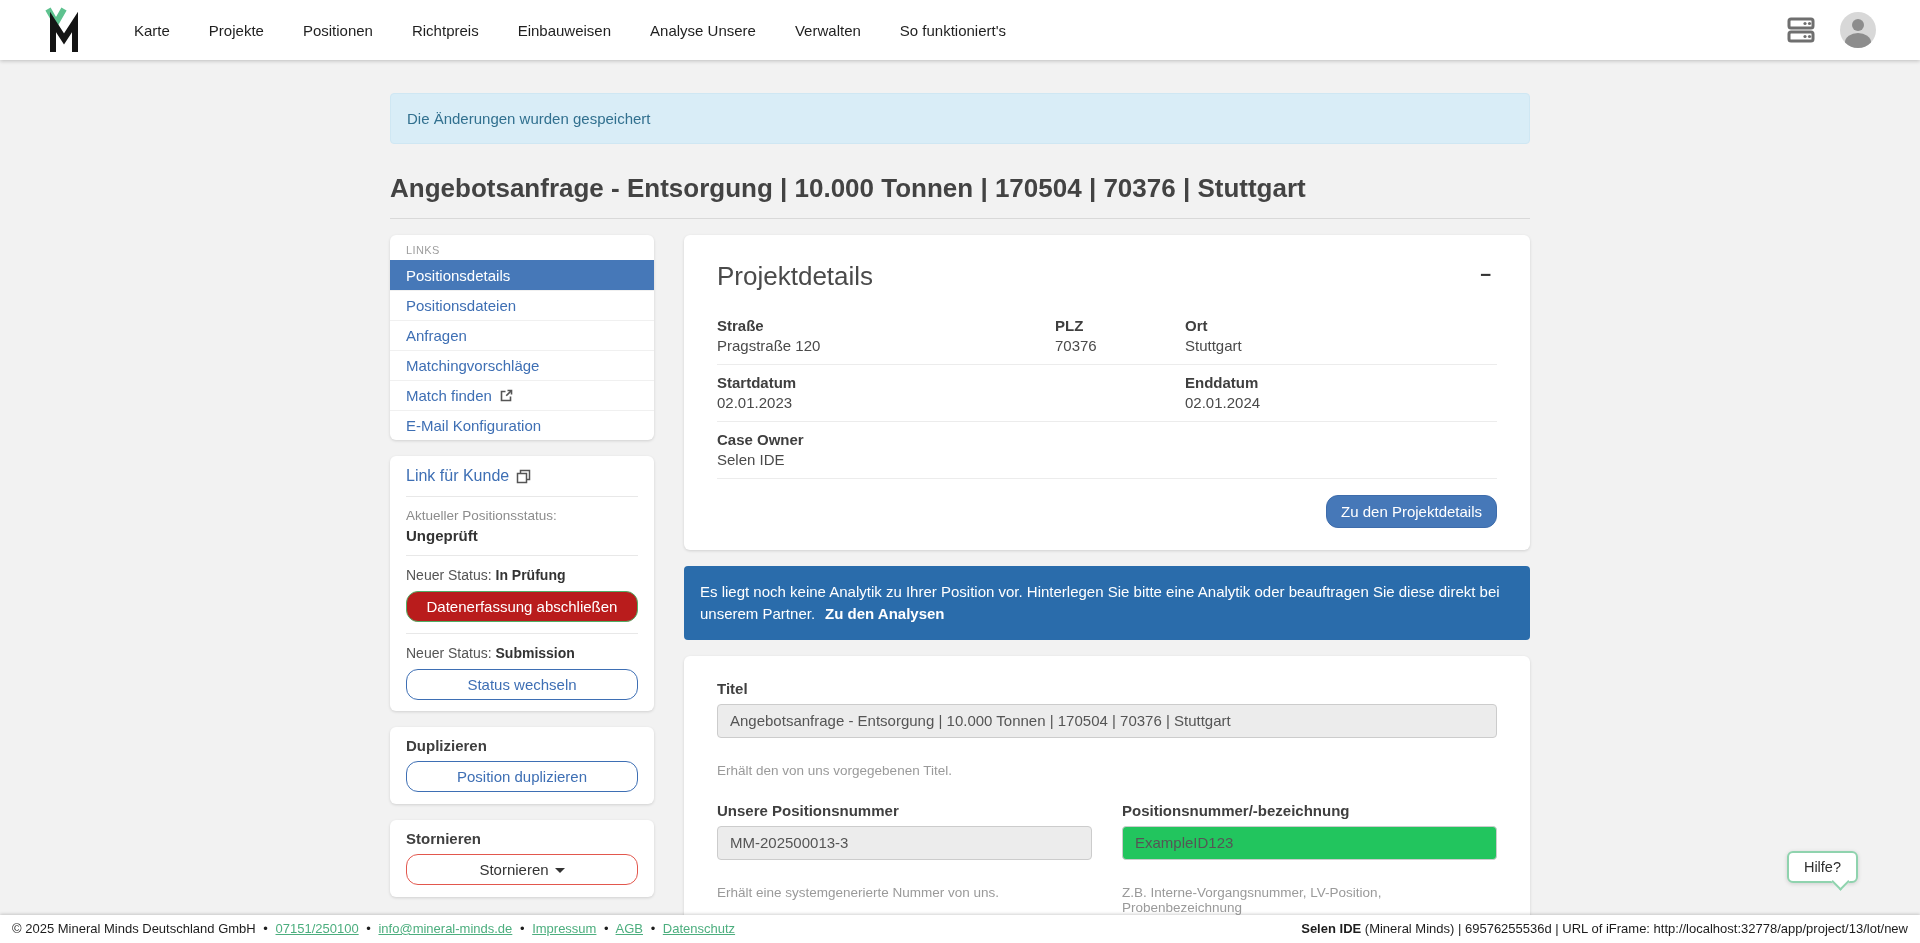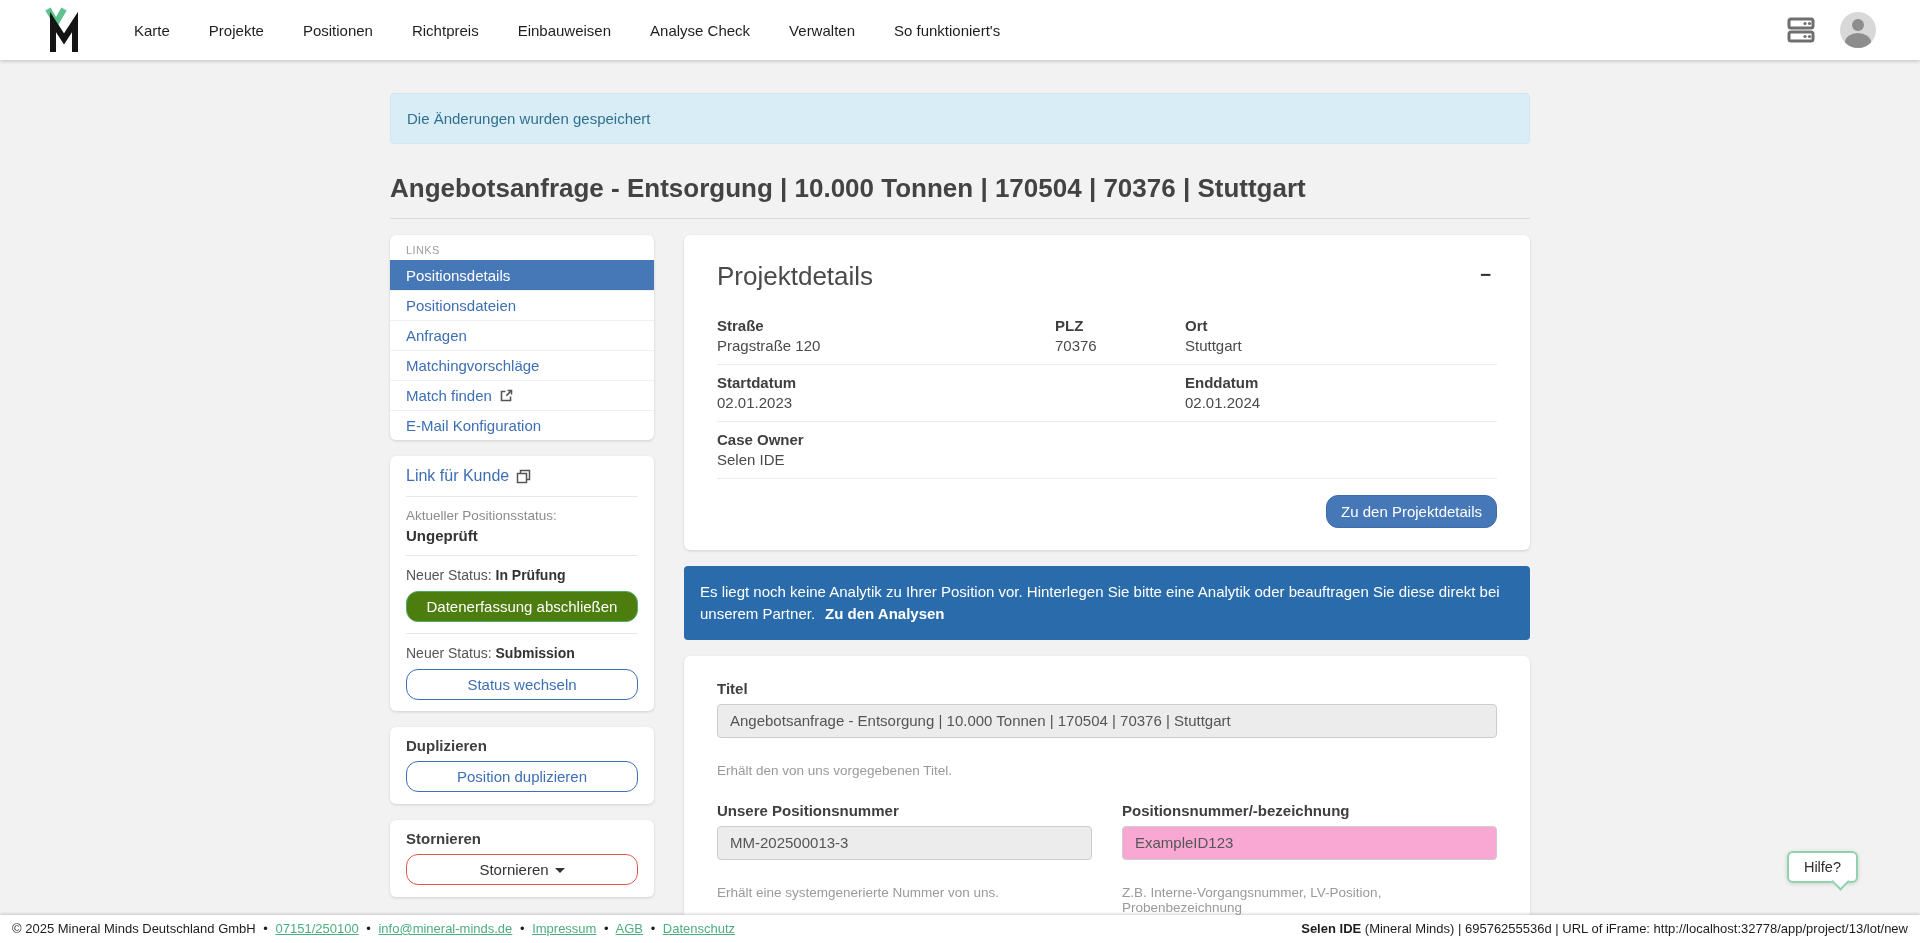--- a/index.html
+++ b/index.html
@@ -54,21 +54,21 @@
   .status-panel { padding:0 16px; }
   .status-row { padding:11px 0; border-bottom:1px solid #e8e8e8; }
   .status-row:last-child { border-bottom:none; }
   .kunde-link { font-size:16px; color:#3e6fb4; text-decoration:none; cursor:pointer; display:inline-flex; align-items:center; gap:7px; }
   .muted-label { font-size:13.5px; color:#8c8c8c; }
   .status-strong { font-size:15px; font-weight:700; color:#333; margin-top:4px; }
   .new-status { font-size:14px; color:#555; margin-bottom:8px; }
   .new-status b { color:#333; }
   .btn { display:block; width:100%; text-align:center; border-radius:12px; font-size:15px;
          font-family:"Liberation Sans",sans-serif; cursor:pointer; padding:6px 10px; }
-  .btn-green { background:#4d7c0f; border:1px solid #4fae65; color:#fff; }
+  .btn-green { background:#b91c1c; border:1px solid #4fae65; color:#fff; }
   .btn-outline-blue { background:#fff; border:1px solid #3e6fb4; color:#3e6fb4; }
   .btn-outline-red { background:#fff; border:1px solid #e2574d; color:#333; }
   .caret-down { display:inline-block; width:0; height:0; margin-left:6px; vertical-align:2px;
                 border-left:5px solid transparent; border-right:5px solid transparent; border-top:5px solid #333; }
 
   .small-panel { padding:10px 16px 12px; }
   .small-panel h3 { font-size:15px; font-weight:700; color:#3f3f3f; margin-bottom:7px; }
 
   
   .card { background:#fff; border-radius:6px; box-shadow:0 1px 3px rgba(0,0,0,.14); }
@@ -90,21 +90,21 @@
     margin:16px 0; background:#2a6cab; color:#fff; border-radius:4px;
     padding:15px 16px; font-size:15px; line-height:1.45;
   }
   .analytics-banner .banner-link { font-weight:700; margin-left:10px; color:#fff; text-decoration:none; cursor:pointer; }
 
   
   .card-form { padding:24px 33px 70px; }
   .form-label { display:block; font-size:15px; font-weight:700; color:#3f3f3f; margin-bottom:7px; }
   .text-input {
     display:block; width:100%; height:34px; border:1px solid #ccc; border-radius:4px;
-    padding:0 12px; font-size:15px; color:#555; background:#f9a8d4;
+    padding:0 12px; font-size:15px; color:#555; background:#22c55e;
     font-family:"Liberation Sans",sans-serif;
   }
   .text-input:disabled { background:#ececec; color:#555; opacity:1; }
   .help-text { font-size:13.5px; color:#9a9a9a; margin-top:25px; }
   .form-grid { display:grid; grid-template-columns:1fr 1fr; gap:30px; margin-top:24px; }
 
   
   .footer {
     position:fixed; left:0; bottom:0; width:1920px; background:#fff; z-index:40;
     box-shadow:0 -1px 3px rgba(0,0,0,.18); padding:6px 12px 7px 12px;
@@ -134,21 +134,21 @@
   <svg class="logo" viewBox="0 0 46 48">
     <path d="M8 3 L16 17 L24 3" fill="none" stroke="#5ec28f" stroke-width="6"></path>
     <path d="M13 46 V16 L24 33 L35 16 V46" fill="none" stroke="#141414" stroke-width="6"></path>
   </svg>
   <nav class="nav-items">
     <a class="nav-item">Karte</a>
     <a class="nav-item">Projekte</a>
     <a class="nav-item">Positionen</a>
     <a class="nav-item">Richtpreis</a>
     <a class="nav-item">Einbauweisen</a>
-    <a class="nav-item">Analyse Check</a>
+    <a class="nav-item">Analyse Unsere</a>
     <a class="nav-item">Verwalten</a>
     <a class="nav-item">So funktioniert's</a>
   </nav>
   <div class="nav-right">
     <svg class="dns-icon" width="30" height="26" viewBox="0 0 30 26">
       <rect x="3" y="2" width="24" height="9" rx="2" fill="none" stroke="#6f6f6f" stroke-width="3"></rect>
       <circle cx="19" cy="6.5" r="1.6" fill="#6f6f6f"></circle>
         <circle cx="23.5" cy="6.5" r="1.6" fill="#6f6f6f"></circle>
       <rect x="3" y="15" width="24" height="9" rx="2" fill="none" stroke="#6f6f6f" stroke-width="3"></rect>
       <circle cx="19" cy="19.5" r="1.6" fill="#6f6f6f"></circle>

